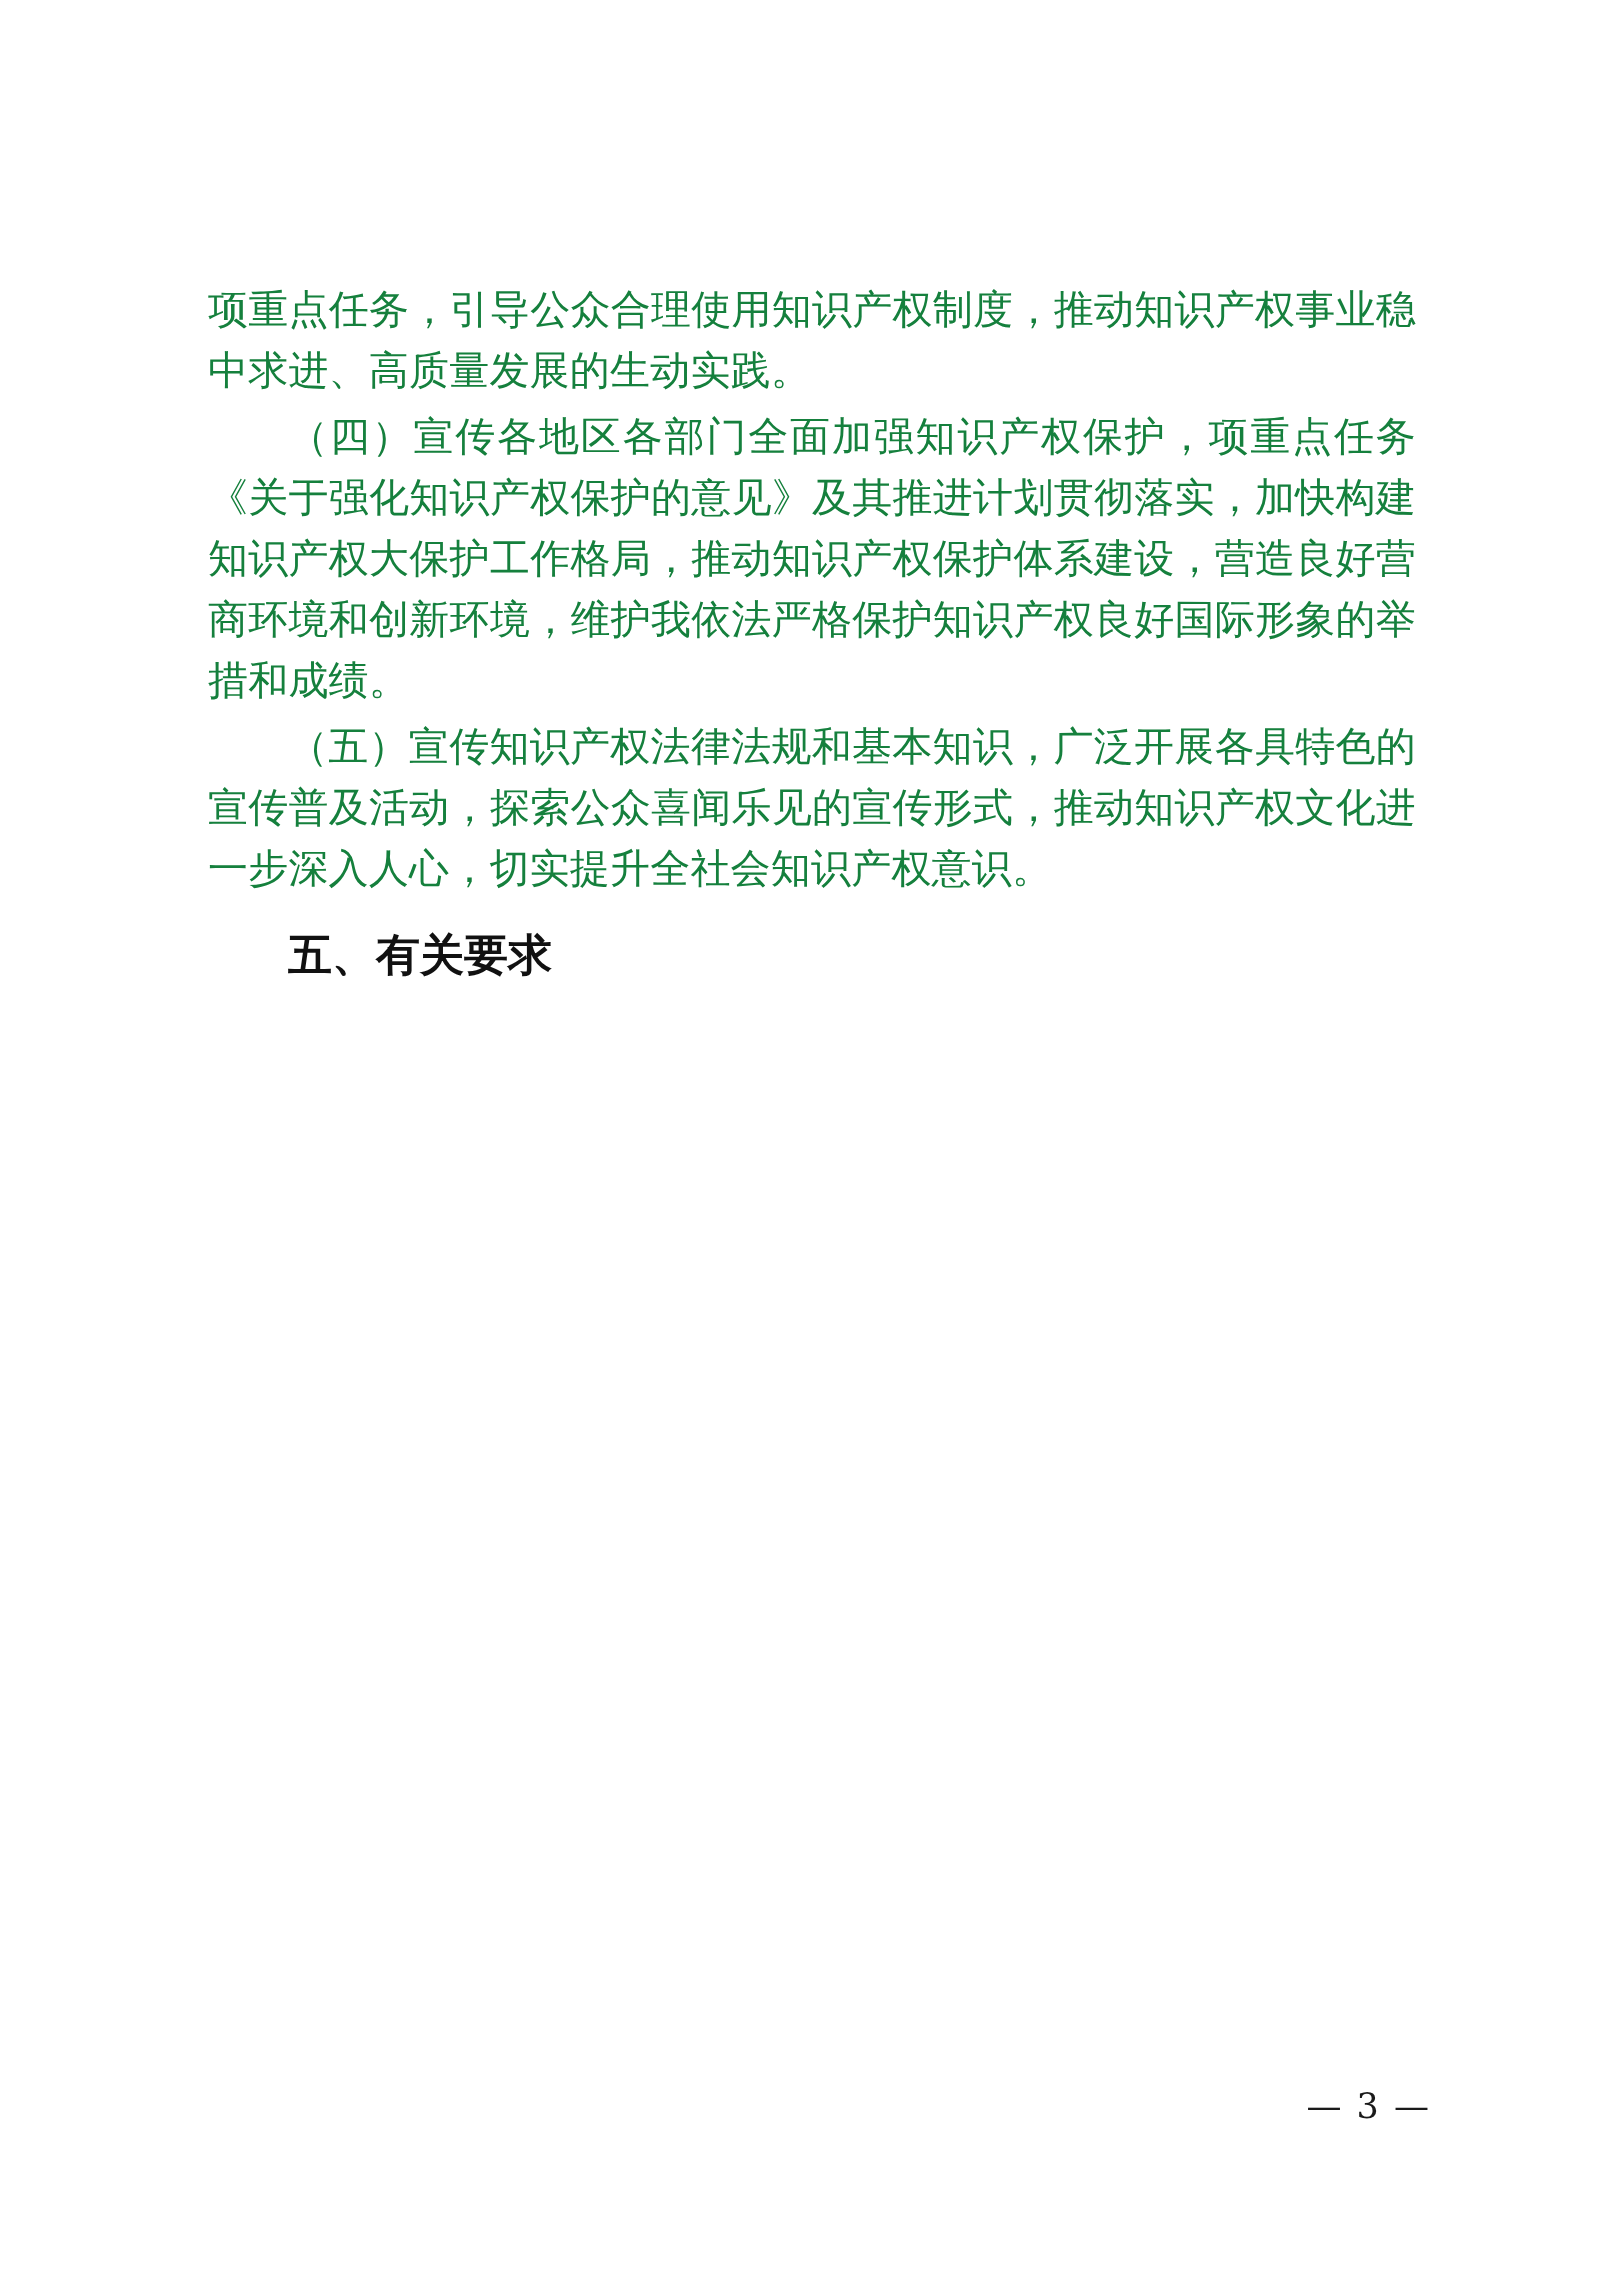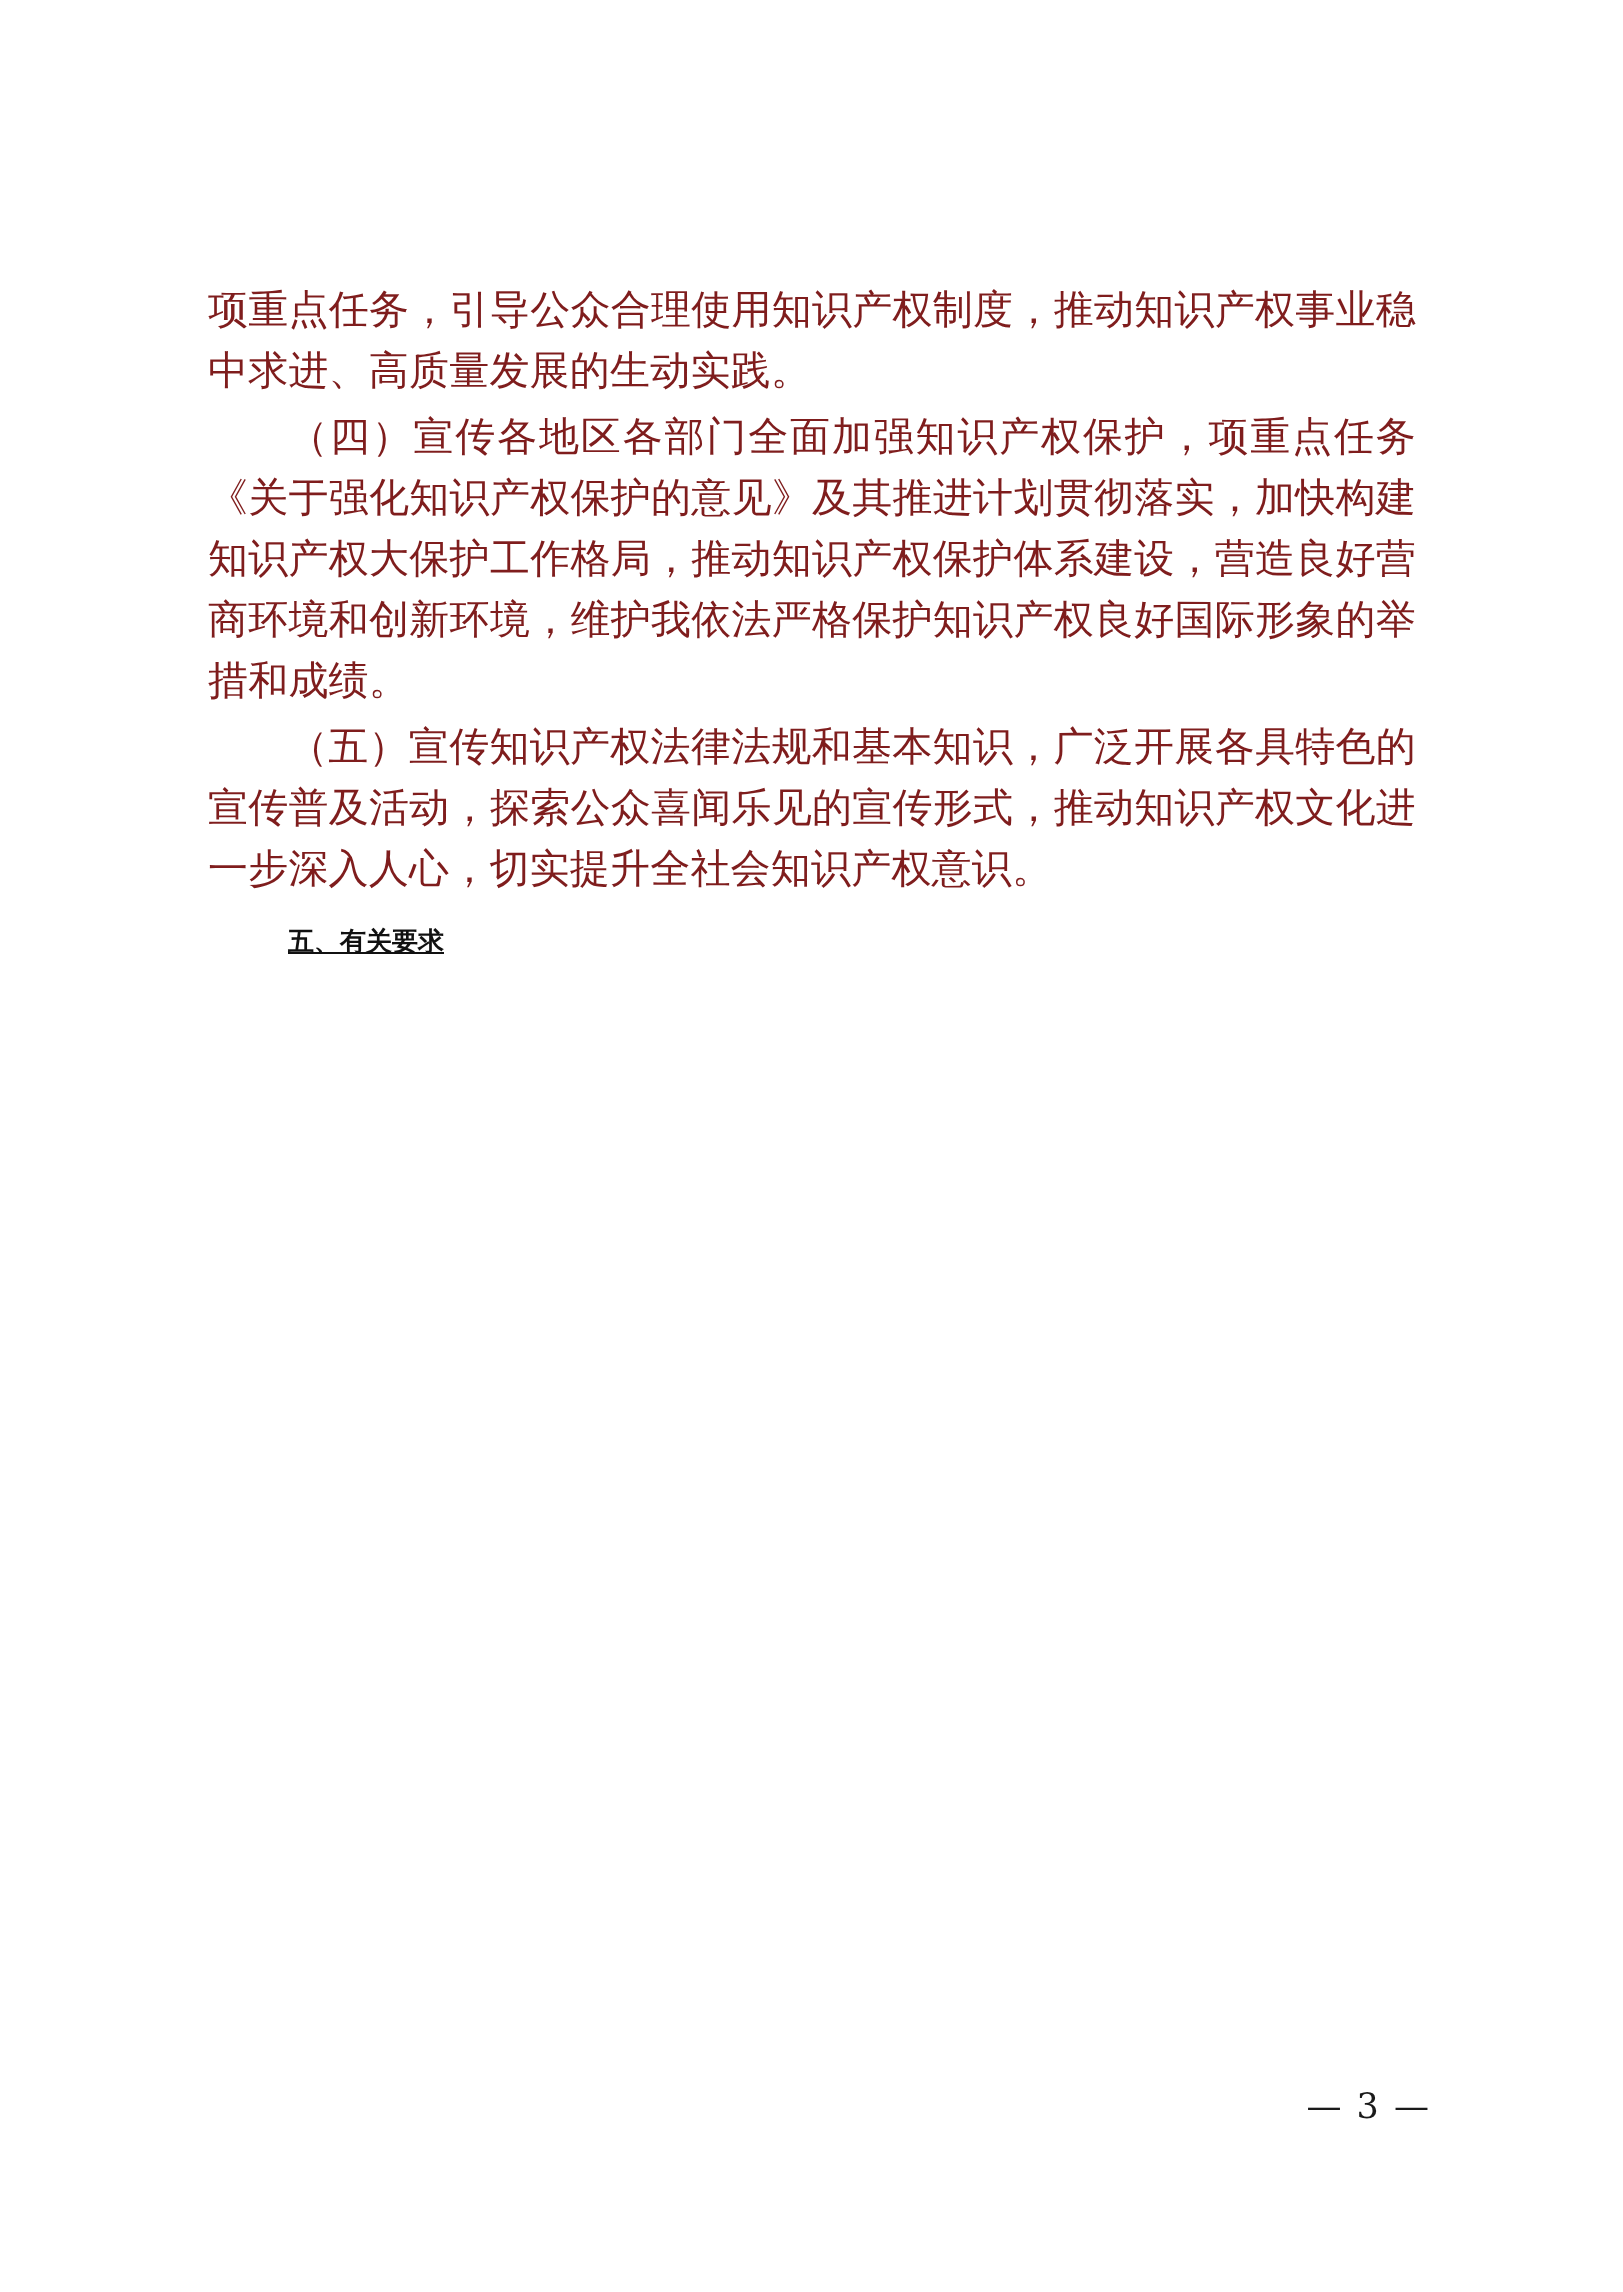--- a/index.html
+++ b/index.html
@@ -23,33 +23,32 @@
     top: 279px;
     width: 1208px;
   }
   p.body-para {
     margin: 0 0 5.9px 0;
     font-size: 40px;
     line-height: 1.52;
     text-align: justify;
     text-justify: inter-ideograph;
     letter-spacing: 0.2px;
-    color: #7f1d1d;
+    color: #15803d;
   }
   p.indent {
     text-indent: 80px;
   }
   h2.section-heading {
     margin: 23.5px 0 7.8px 0;
-    font-size: 26px;
+    font-size: 44px;
     line-height: 1.52;
     font-weight: bold;
     text-indent: 80px;
     color: #111111;
-    text-decoration: underline;
   }
   .page-number {
     position: absolute;
     left: 0;
     right: 192px;
     top: 2086px;
     text-align: right;
     font-size: 35px;
     color: #1a1a1a;
     letter-spacing: 2px;

